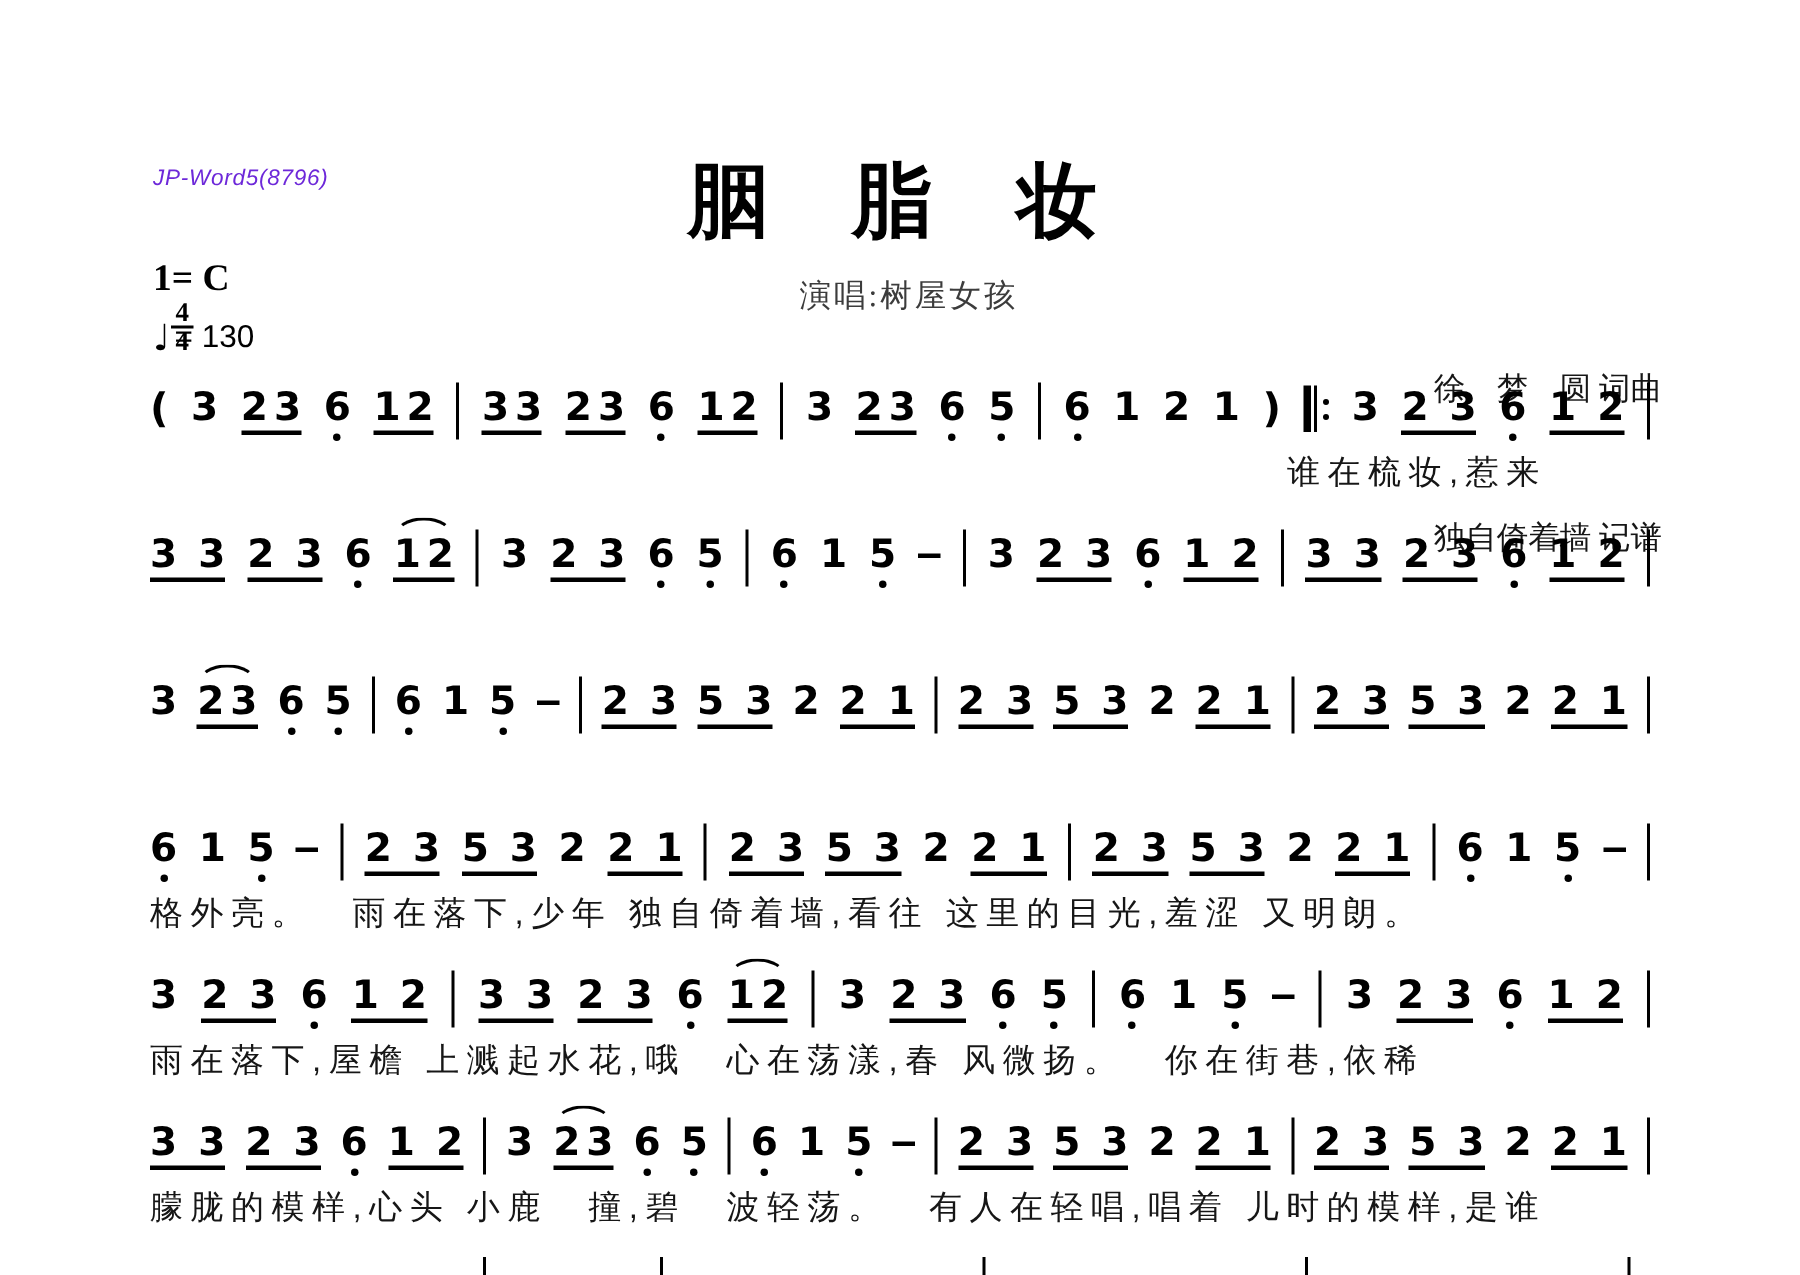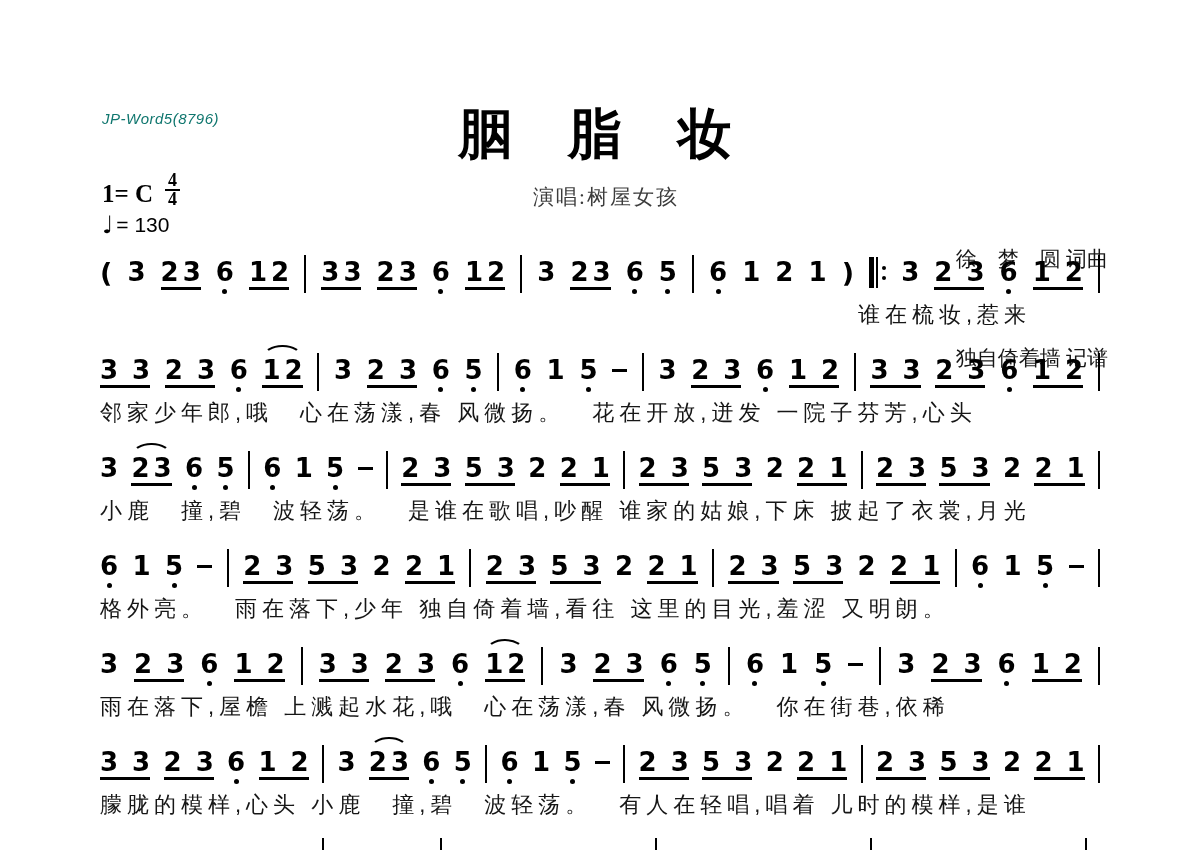--- a/index.html
+++ b/index.html
@@ -4,41 +4,41 @@
 <style>
   :root { --ink:#111; --sub:#3c3c3c; }
   html,body { margin:0; padding:0; }
   body {
     width:1200px; height:850px; background:#ffffff; position:relative;
     overflow:hidden; color:var(--ink);
     font-family:"Liberation Sans", sans-serif;
   }
   .watermark {
     position:absolute; left:102px; top:110px;
-    font-style:italic; font-size:15px; letter-spacing:.5px; color:#0f766e;
+    font-style:italic; font-size:15px; letter-spacing:.5px; color:#6d28d9;
   }
   .title {
     position:absolute; left:0; right:0; top:98px; text-align:center;
     font-family:"Liberation Serif","DejaVu Serif",serif; font-weight:bold;
     font-size:54px; letter-spacing:10px; word-spacing:22px; color:#000;
   }
   .subtitle {
     position:absolute; left:12px; right:0; top:183px; text-align:center;
     font-family:"Liberation Serif","DejaVu Serif",serif;
     font-size:21px; letter-spacing:2px; color:var(--sub);
   }
   .credits {
     position:absolute; right:92px; top:177px; 
     font-family:"Liberation Serif","DejaVu Serif",serif;
     font-size:21px; line-height:33px; color:#161616; white-space:pre;
   }
   .keysig {
-    position:absolute; left:102px; top:172px; display:flex; align-items:flex-end;
+    position:absolute; left:102px; top:172px; display:flex; align-items:flex-start;
     font-family:"Liberation Serif","DejaVu Serif",serif; font-weight:bold;
-    font-size:25px; color:#000;
+    font-size:25px; color:#000;flex-direction:column;
   }
   .timesig { display:inline-flex; flex-direction:column; align-items:center; margin-left:12px; }
   .tsnum,.tsden {
     font-size:18px; line-height:17px; font-weight:bold; padding:0 3px;
     font-family:"Liberation Serif","DejaVu Serif",serif;
   }
   .tsnum { border-bottom:2px solid #000; }
   .tempo {
     position:absolute; left:102px; top:211px; font-size:21px; color:#000;
     display:flex; align-items:center;
@@ -356,21 +356,20 @@
           <span class="ldot"></span>
         </span>
         <span class="note beam wide">
           <span class="digits">
             <span class="d">1</span>
             <span class="d">2</span>
           </span>
         </span>
         <span class="bar"></span>
       </div>
-      <div class="lyrics">邻家少年郎,哦　心在荡漾,春 风微扬。　花在开放,迸发 一院子芬芳,心头</div>
     </div>
     <div class="score-line" style="top: 454px;">
       <div class="notes-row">
         <span class="note">
           <span class="digits">
             <span class="d">3</span>
           </span>
         </span>
         <span class="note beam">
           <span class="slur"></span>
@@ -477,21 +476,20 @@
           </span>
         </span>
         <span class="note beam wide">
           <span class="digits">
             <span class="d">2</span>
             <span class="d">1</span>
           </span>
         </span>
         <span class="bar"></span>
       </div>
-      <div class="lyrics">小鹿　撞,碧　波轻荡。　是谁在歌唱,吵醒 谁家的姑娘,下床 披起了衣裳,月光</div>
     </div>
     <div class="score-line" style="top: 552px;">
       <div class="notes-row">
         <span class="note">
           <span class="digits">
             <span class="d">6</span>
           </span>
           <span class="ldot"></span>
         </span>
         <span class="note">

